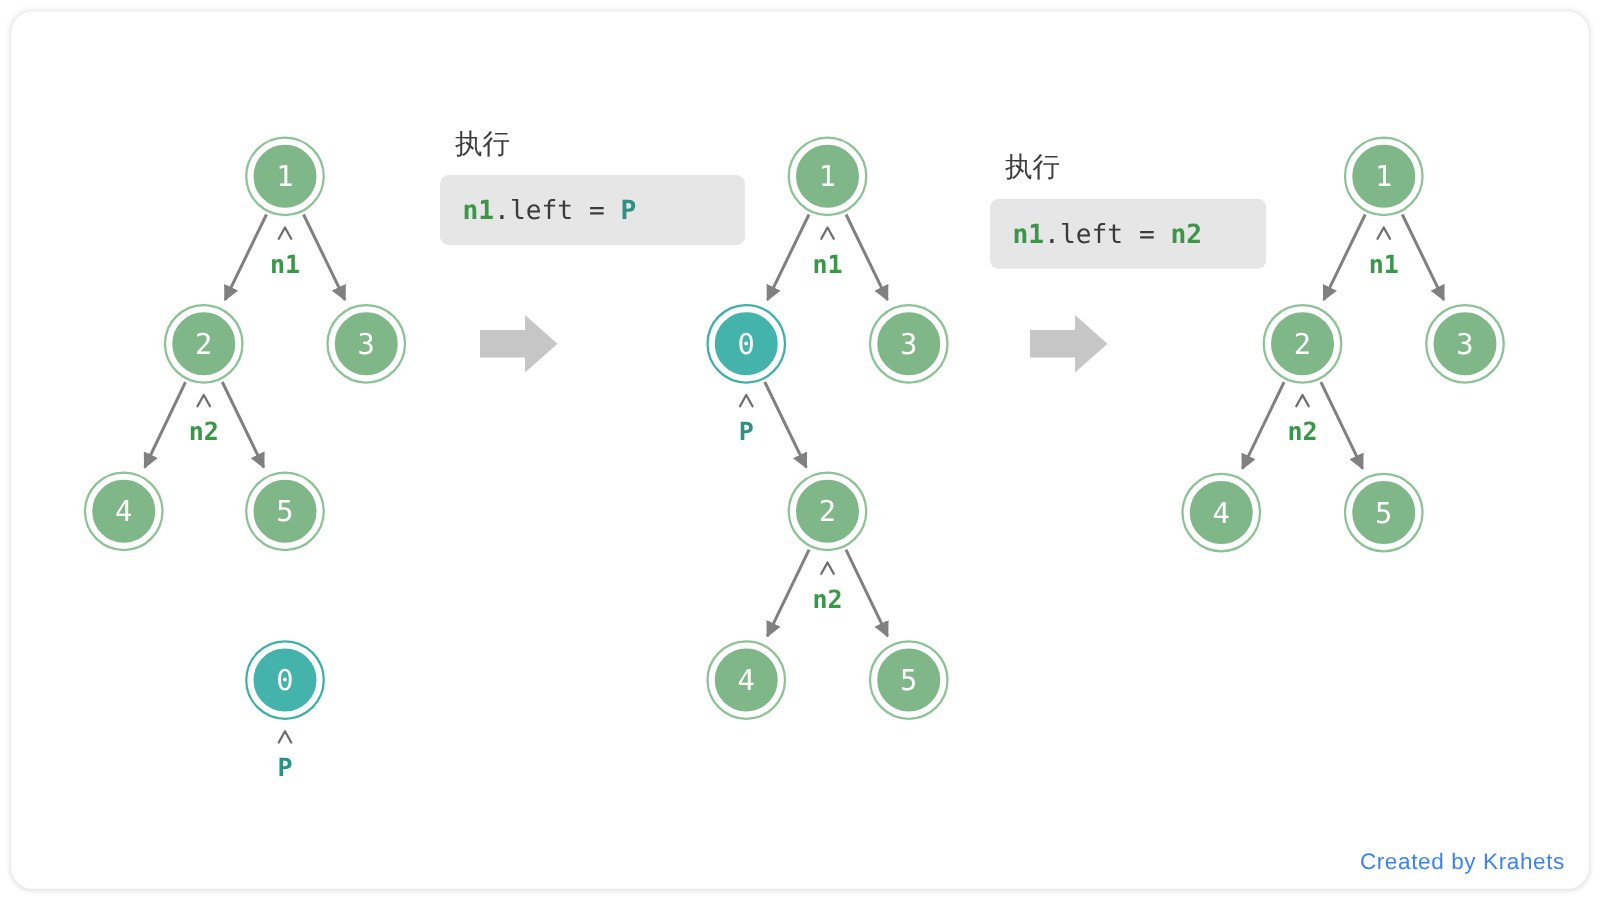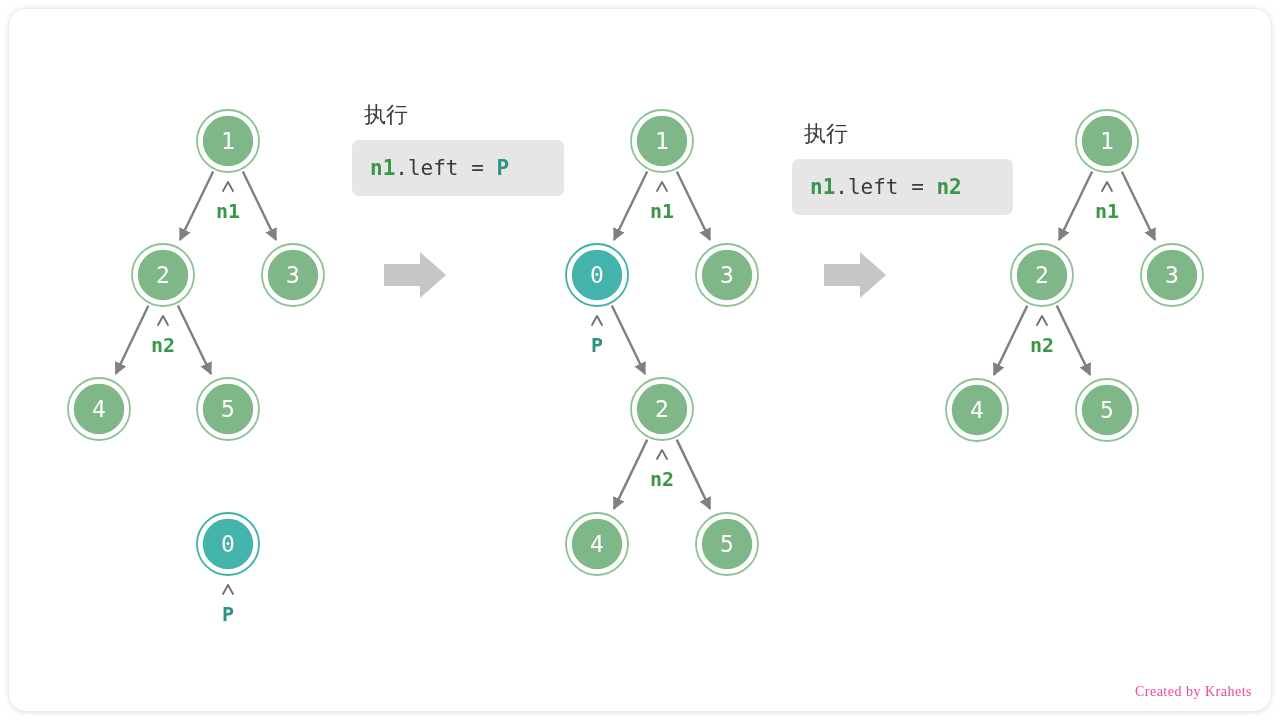--- a/index.html
+++ b/index.html
@@ -54,23 +54,23 @@
     white-space: pre;
   }
   .codeblock .ln { display: block; }
   .tok-n { color: #3a9748; font-weight: bold; }
   .tok-p { color: #2d9183; font-weight: bold; }
   .tok-plain { color: #3b3b3b; }
   #credit {
     position: absolute;
     right: 28px;
     bottom: 20px;
-    font-family: Liberation Serif, serif;
-    font-size: 14px;
-    color: #ec4899;
+    font-family: Liberation Sans, sans-serif;
+    font-size: 18px;
+    color: #3b82f6;
     letter-spacing: 0.5px;
     white-space: nowrap;
   }
 </style>
 </head>
 <body>
 
 <div id="stage">
   <div id="card"></div>
   <svg id="canvas" viewBox="0 0 1280 720" xmlns="http://www.w3.org/2000/svg">
@@ -217,18 +217,18 @@
           <text x="1107" y="218" text-anchor="middle" fill="#3a9748" font-family="&quot;DejaVu Sans Mono&quot;,&quot;Liberation Mono&quot;,monospace" font-size="20" font-weight="bold">n1</text>
         </g>
         <g>
           <path d="M 1037 325 L 1042 316 L 1047 325" fill="none" stroke="#6e6e6e" stroke-width="1.8" stroke-linecap="round" stroke-linejoin="round"></path>
           <text x="1042" y="352" text-anchor="middle" fill="#3a9748" font-family="&quot;DejaVu Sans Mono&quot;,&quot;Liberation Mono&quot;,monospace" font-size="20" font-weight="bold">n2</text>
         </g>
       </g>
     </svg>
   <div id="overlays">
       <div class="ht" style="left: 364px; top: 100px;">执行</div>
-      <div class="codeblock" style="left: 352px; top: 140px; width: 212px;"><span class="ln"><span class="tok-n">n1</span><span class="tok-plain">.left = </span><span class="tok-p">P</span></span></div>
+      <div class="codeblock" style="left: 352px; top: 140px; width: 244px;"><span class="ln"><span class="tok-n">n1</span><span class="tok-plain">.left = </span><span class="tok-p">P</span></span></div>
       <div class="ht" style="left: 804px; top: 119px;">执行</div>
       <div class="codeblock" style="left: 792px; top: 159px; width: 221px;"><span class="ln"><span class="tok-n">n1</span><span class="tok-plain">.left = </span><span class="tok-n">n2</span></span></div>
     </div>
   <div id="credit">Created by Krahets</div>
 </div>
 
 </body></html>

